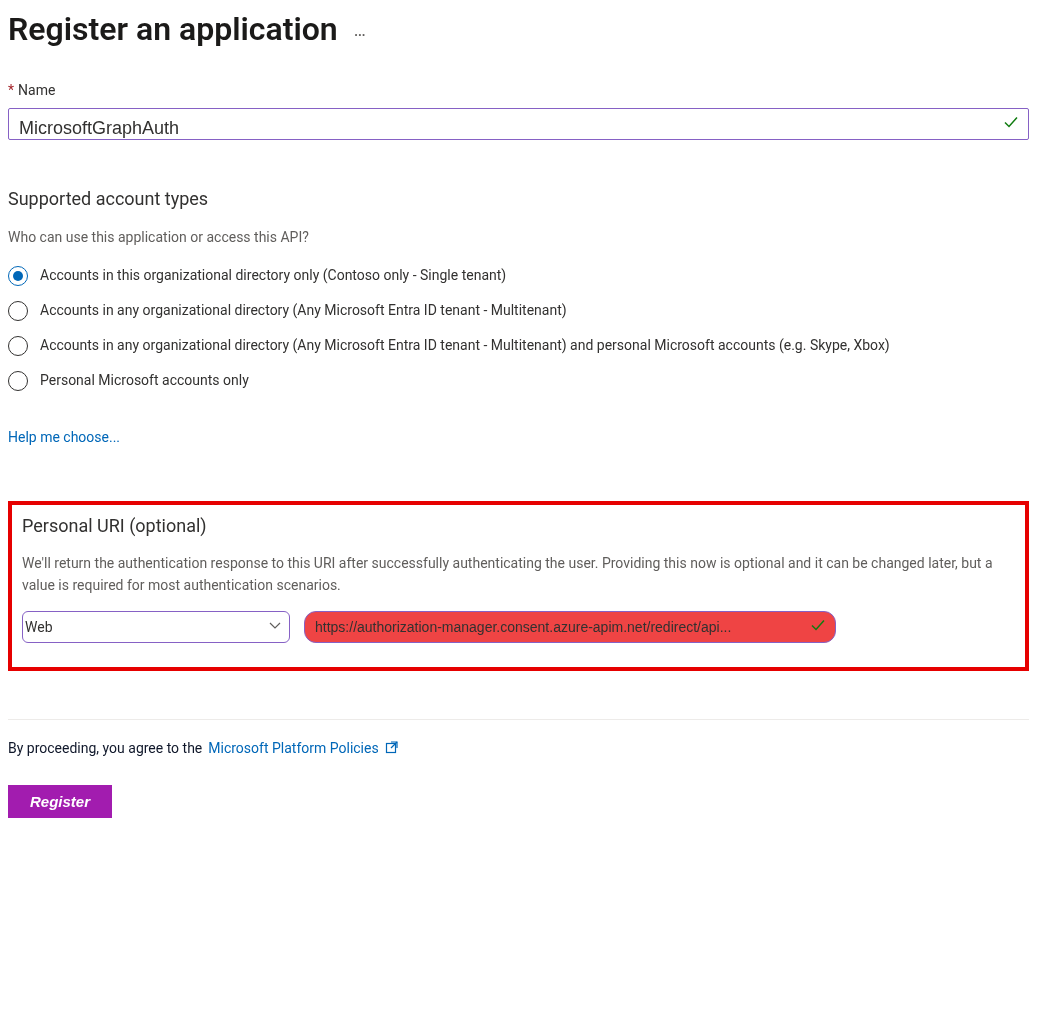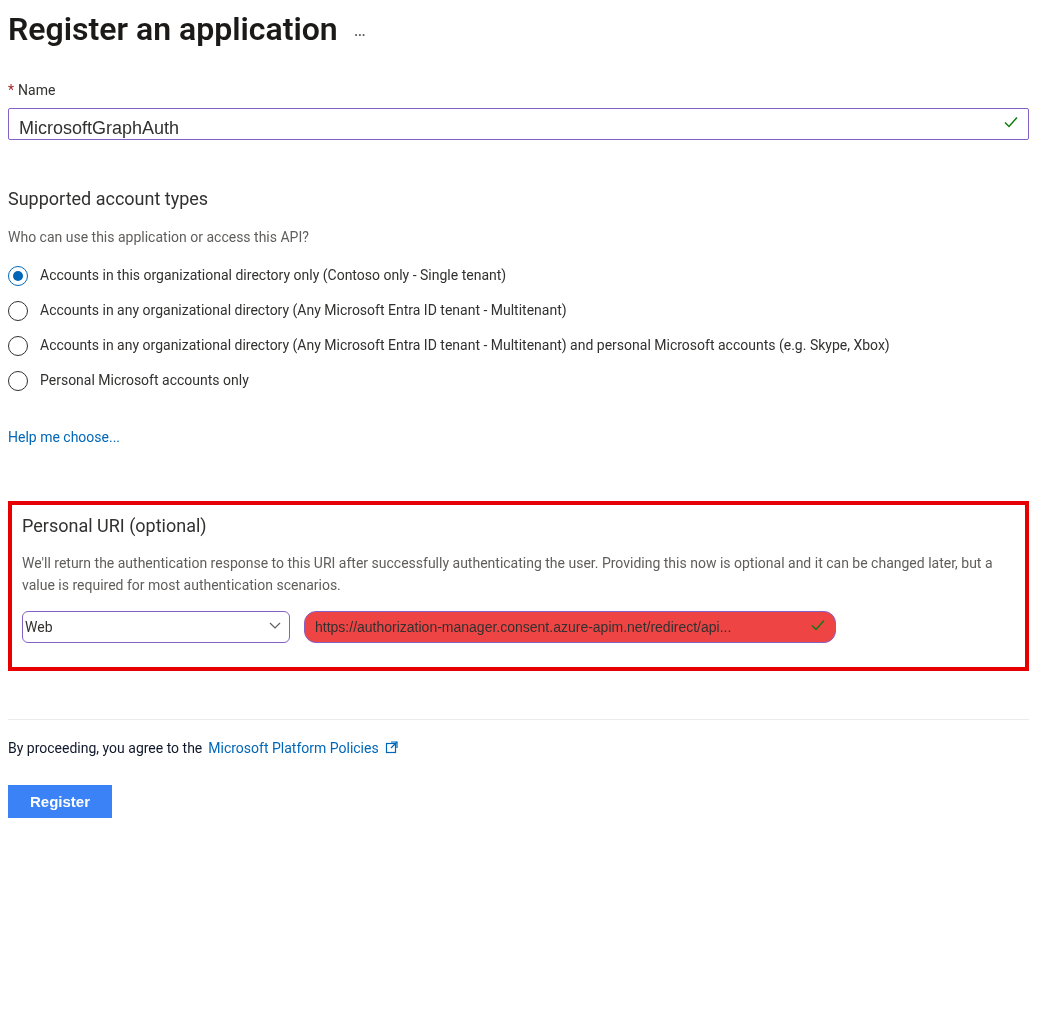--- a/index.html
+++ b/index.html
@@ -183,27 +183,28 @@
   .policies-row {
     display: flex;
     align-items: center;
     gap: 6px;
     margin-bottom: 28px;
   }
   .ext-icon {
     color: #0067b8;
   }
   .register-btn {
-    background: #3b82f6;
+    background: #a21caf;
     color: #fff;
     border: none;
     font-size: 15px;
     font-weight: 600;
     padding: 8px 22px;
     cursor: pointer;
+    font-style: italic;
   }
 </style>
 </head>
 <body>
 
 <div class="page">
 
   <div class="page-title-row">
     <h1 class="page-title">Register an application</h1>
     <span class="kebab">…</span>

